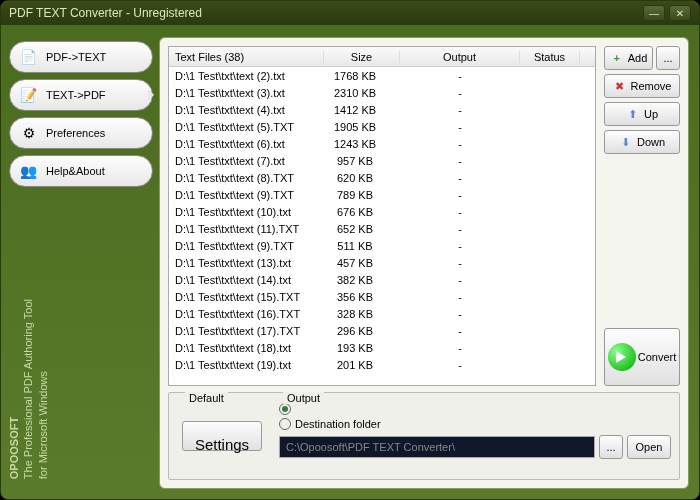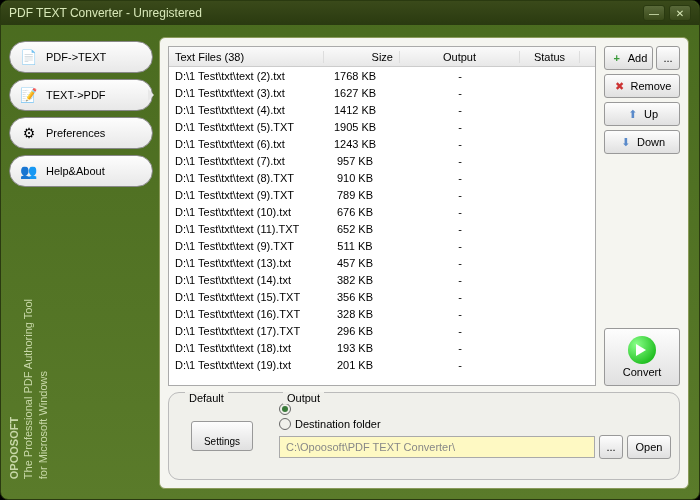--- a/index.html
+++ b/index.html
@@ -13,45 +13,45 @@
 .tab-btn{height:32px;background:linear-gradient(to bottom,#fdfdfd,#e8e8e8);border:1px solid #888;border-radius:18px;display:flex;align-items:center;padding:0 10px;gap:8px;cursor:pointer;position:relative;margin-left:4px}
 .tab-btn.active::after{content:"";position:absolute;right:-8px;top:50%;transform:translateY(-50%);border:6px solid transparent;border-left-color:#e8e8e8}
 .tab-icon{width:18px;height:18px;display:flex;align-items:center;justify-content:center;font-size:14px}
 .vtext{position:absolute;left:6px;bottom:20px;color:#c8d8a8;font-size:9px;writing-mode:vertical-rl;transform:rotate(180deg);line-height:1.3}
 .brand{font-weight:bold;font-size:11px}
 .main{flex:1;background:#f5f5f0;border:1px solid #8a9a5a;border-radius:6px;display:flex;flex-direction:column;padding:8px;gap:6px}
 .content-row{flex:1;display:flex;gap:8px;min-height:0}
 .table-wrap{flex:1;background:#fff;border:1px solid #aaa;display:flex;flex-direction:column;overflow:hidden}
 .thead{display:flex;background:linear-gradient(to bottom,#fafafa,#e8e8e8);border-bottom:1px solid #ccc;height:20px;align-items:center}
 .th{padding:0 6px;border-right:1px solid #ddd;font-size:11px}
-.th1{width:155px}.th2{width:76px;text-align:right}.th3{width:120px;text-align:center}.th4{width:60px;text-align:center}
+.th1{width:155px}.th2{width:76px;text-align:center}.th3{width:120px;text-align:center}.th4{width:60px;text-align:center}
 .tbody{flex:1;overflow:hidden}
 .tr{display:flex;height:17px;align-items:center}
 .td{padding:0 6px;font-size:11px;white-space:nowrap;overflow:hidden}
 .td1{width:155px}.td2{width:76px;text-align:center;padding-right:20px}.td3{width:120px;text-align:center}.td4{width:60px}
 .actions{width:76px;display:flex;flex-direction:column;gap:4px}
 .abtn{height:24px;background:linear-gradient(to bottom,#fdfdfd,#e0e0e0);border:1px solid #999;border-radius:3px;display:flex;align-items:center;justify-content:center;gap:4px;cursor:pointer;font-size:11px}
 .abtn.small{width:24px}
 .add-row{display:flex;gap:3px}
 .add-row .abtn:first-child{flex:1}
 .aicon{width:14px;height:14px;display:inline-flex;align-items:center;justify-content:center}
 .spacer{flex:1}
-.convert-btn{height:58px;background:linear-gradient(to bottom,#fdfdfd,#e0e0e0);border:1px solid #999;border-radius:3px;display:flex;flex-direction:column;align-items:center;justify-content:center;gap:2px;cursor:pointer}
+.convert-btn{height:58px;background:linear-gradient(to bottom,#fdfdfd,#e0e0e0);border:1px solid #999;border-radius:3px;display:flex;flex-direction:row;align-items:center;justify-content:center;gap:2px;cursor:pointer}
 .convert-icon{width:28px;height:28px;border-radius:50%;background:radial-gradient(circle at 30% 30%,#8f8,#0a0);display:flex;align-items:center;justify-content:center}
 .convert-icon::after{content:"";border:6px solid transparent;border-left:10px solid #fff;margin-left:4px}
-.bottom{height:88px;border:1px solid #bbb;border-radius:11px;display:flex;padding:6px 8px;gap:12px;background:#f0f0eb;position:relative}
+.bottom{height:88px;border:1px solid #bbb;border-radius:2px;display:flex;padding:6px 8px;gap:12px;background:#f0f0eb;position:relative}
 .fieldset-label{position:absolute;top:-7px;background:#f0f0eb;padding:0 4px;font-size:11px}
 .default-sec{width:90px;position:relative;display:flex;flex-direction:column;align-items:center;justify-content:center}
 .output-sec{flex:1;position:relative;display:flex;flex-direction:column;gap:3px;padding-top:4px}
 .radio-row{display:flex;align-items:center;gap:4px;font-size:11px}
 .radio{width:12px;height:12px;border:1px solid #666;border-radius:50%;display:inline-flex;align-items:center;justify-content:center}
 .radio.checked::after{content:"";width:6px;height:6px;background:#3a7a3a;border-radius:50%}
 .path-row{display:flex;gap:4px;align-items:center;margin-top:2px}
-.path-input{flex:1;height:22px;border:1px solid #aaa;background:#fef9c3;padding:0 6px;color:#888;font-size:11px;display:flex;align-items:center}
-.settings-btn{height:24px;padding:14px 12px;background:linear-gradient(to bottom,#fdfdfd,#e0e0e0);border:1px solid #999;border-radius:3px;cursor:pointer;font-size:10px}
+.path-input{flex:1;height:22px;border:1px solid #aaa;background:#0f172a;padding:0 6px;color:#888;font-size:11px;display:flex;align-items:center}
+.settings-btn{height:24px;padding:14px 12px;background:linear-gradient(to bottom,#fdfdfd,#e0e0e0);border:1px solid #999;border-radius:3px;cursor:pointer;font-size:15px}
 </style>
 </head>
 <body>
 
 <div class="window">
   <div class="titlebar">
     <span class="titlebar-text">PDF TEXT Converter - Unregistered</span>
     <div class="titlebar-btn">—</div>
     <div class="titlebar-btn">✕</div>
   </div>
@@ -91,21 +91,21 @@
           </div>
           <div class="tbody" id="tbody">
               <div class="tr">
                 <div class="td td1">D:\1 Test\txt\text (2).txt</div>
                 <div class="td td2">1768 KB</div>
                 <div class="td td3">-</div>
                 <div class="td td4"></div>
               </div>
               <div class="tr">
                 <div class="td td1">D:\1 Test\txt\text (3).txt</div>
-                <div class="td td2">1627 KB</div>
+                <div class="td td2">2310 KB</div>
                 <div class="td td3">-</div>
                 <div class="td td4"></div>
               </div>
               <div class="tr">
                 <div class="td td1">D:\1 Test\txt\text (4).txt</div>
                 <div class="td td2">1412 KB</div>
                 <div class="td td3">-</div>
                 <div class="td td4"></div>
               </div>
               <div class="tr">
@@ -121,21 +121,21 @@
                 <div class="td td4"></div>
               </div>
               <div class="tr">
                 <div class="td td1">D:\1 Test\txt\text (7).txt</div>
                 <div class="td td2">957 KB</div>
                 <div class="td td3">-</div>
                 <div class="td td4"></div>
               </div>
               <div class="tr">
                 <div class="td td1">D:\1 Test\txt\text (8).TXT</div>
-                <div class="td td2">910 KB</div>
+                <div class="td td2">620 KB</div>
                 <div class="td td3">-</div>
                 <div class="td td4"></div>
               </div>
               <div class="tr">
                 <div class="td td1">D:\1 Test\txt\text (9).TXT</div>
                 <div class="td td2">789 KB</div>
                 <div class="td td3">-</div>
                 <div class="td td4"></div>
               </div>
               <div class="tr">

